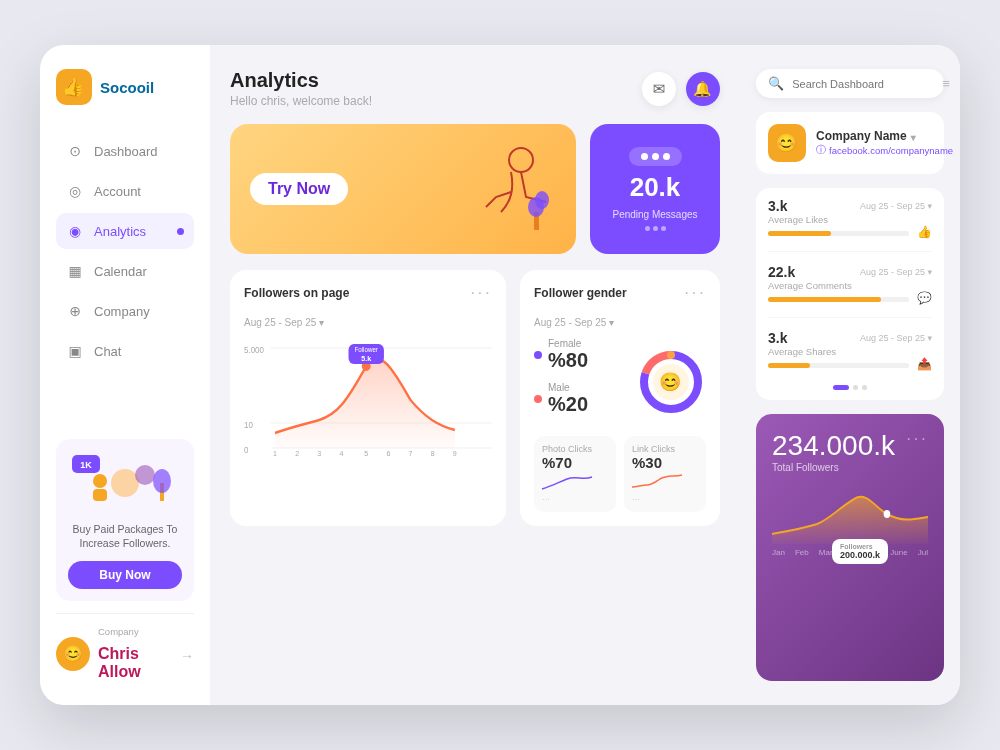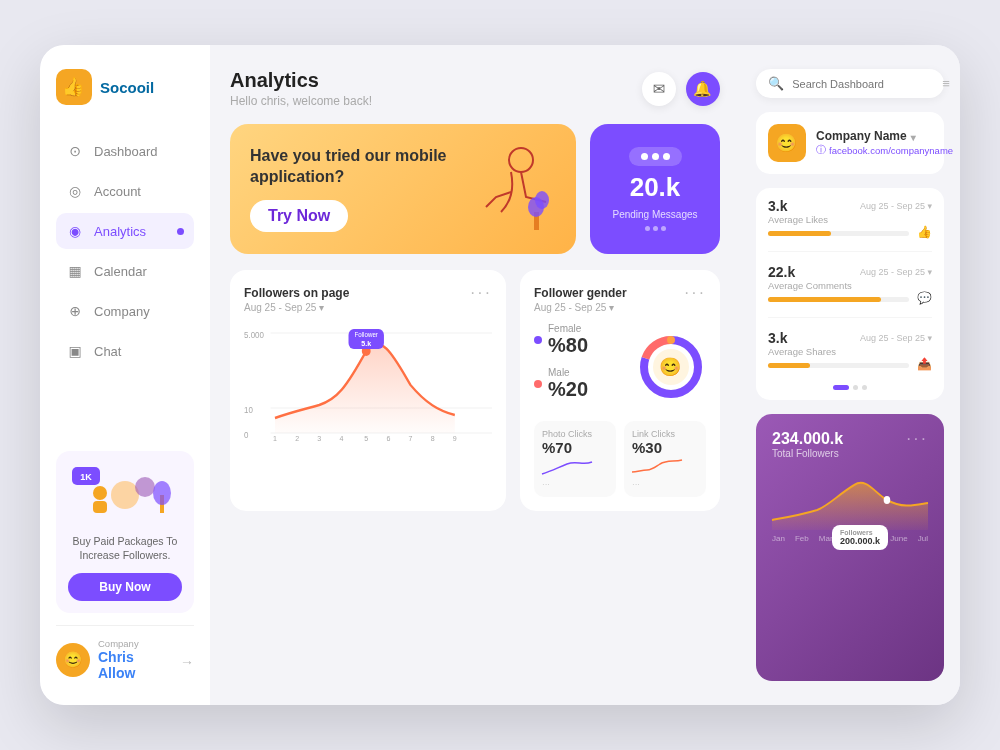--- a/index.html
+++ b/index.html
@@ -137,21 +137,21 @@
       background: #f5a623;
       border-radius: 50%;
       display: flex;
       align-items: center;
       justify-content: center;
       font-size: 16px;
       flex-shrink: 0;
     }
     .user-info { flex: 1; }
     .user-greeting { font-size: 9.5px; color: #aaa; }
-    .user-name { font-size: 14px; font-weight: 700; color: #3b82f6; }
+    .user-name { font-size: 16px; font-weight: 700; color: #be185d; margin-top: 8px; }
     .logout-btn {
       color: #bbb;
       font-size: 14px;
       cursor: pointer;
       background: none;
       border: none;
     }
 
     
     .main-content {
@@ -263,21 +263,21 @@
     .chart-card {
       background: #fff;
       border-radius: 16px;
       padding: 14px;
       flex: 1;
     }
     .chart-header {
       display: flex;
       align-items: center;
       justify-content: space-between;
-      margin-bottom: 0;
+      margin-bottom: 15px;
     }
     .chart-title { font-size: 12px; font-weight: 700; color: #333; }
     .chart-dots { font-size: 16px; color: #bbb; letter-spacing: 2px; cursor: pointer; }
     .chart-date {
       font-size: 10px;
       color: #aaa;
       margin-bottom: 10px;
     }
     .chart-area {
       width: 100%;
@@ -415,22 +415,22 @@
       position: relative;
       overflow: hidden;
     }
     .followers-card-header {
       display: flex;
       align-items: flex-start;
       justify-content: space-between;
       margin-bottom: 4px;
     }
     .followers-big-num {
-      font-size: 16px;
-      font-weight: 700;
+      font-size: 28px;
+      font-weight: 400;
       color: white;
     }
     .followers-dots { font-size: 16px; color: rgba(255,255,255,0.5); letter-spacing: 2px; cursor: pointer; }
     .followers-label { font-size: 10px; color: rgba(255,255,255,0.7); margin-bottom: 2px; }
     .followers-tooltip {
       background: white;
       border-radius: 8px;
       padding: 4px 8px;
       font-size: 9px;
       color: #333;
@@ -542,21 +542,20 @@
       </div>
       <div class="header-icons">
         <div class="header-icon-btn">✉</div>
         <div class="header-icon-btn active">🔔</div>
       </div>
     </div>
 
     <div class="banner-row">
       <div class="promo-banner">
         <div class="banner-text-area">
-          <div class="banner-headline">Have you tried our mobile application?</div>
           <button class="try-btn">Try Now</button>
         </div>
         <div class="banner-illustration">
           <svg width="90" height="95" viewBox="0 0 90 95">
 
             <circle cx="55" cy="18" r="12" fill="none" stroke="#c0392b" stroke-width="2"></circle>
             <path d="M 45 30 Q 50 55 35 70" stroke="#c0392b" stroke-width="2" fill="none"></path>
             <path d="M 55 30 L 60 55 L 80 60" stroke="#c0392b" stroke-width="2" fill="none"></path>
             <path d="M 45 50 L 30 55 L 20 65" stroke="#c0392b" stroke-width="2" fill="none"></path>
 

